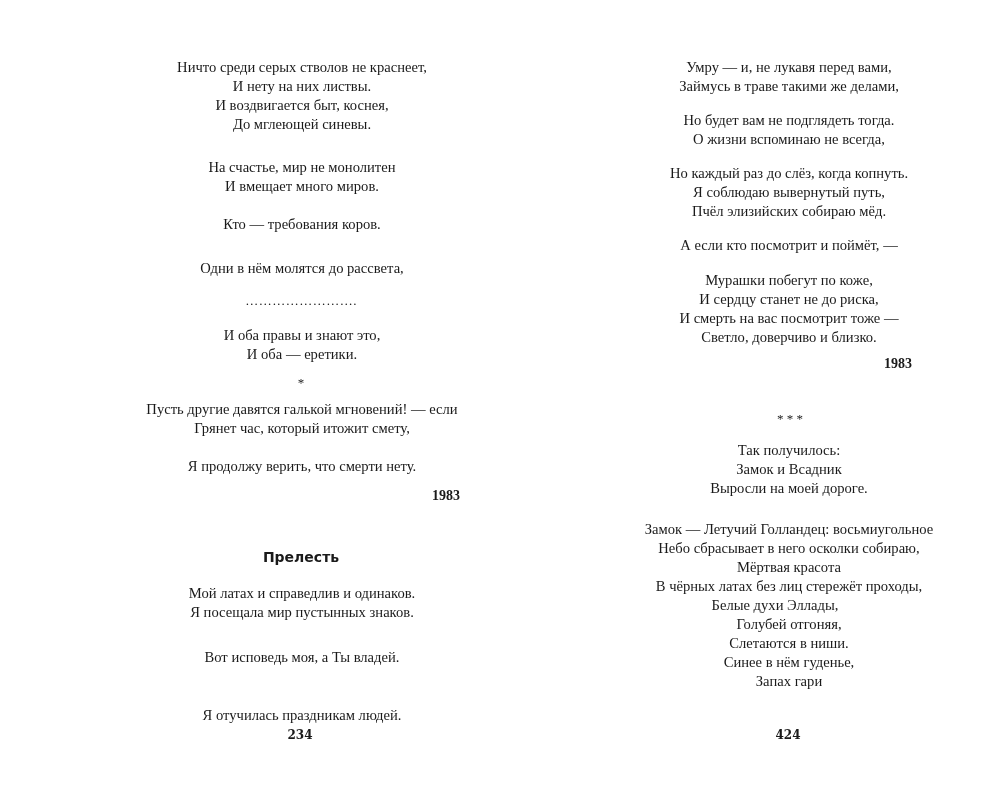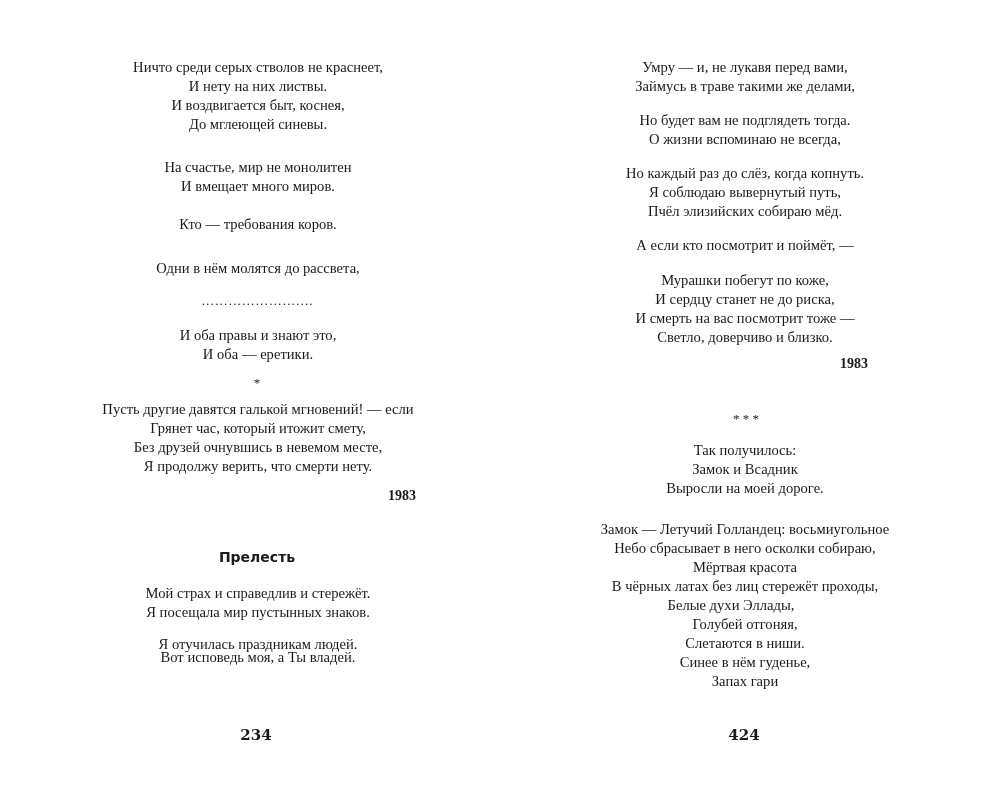--- a/index.html
+++ b/index.html
@@ -12,20 +12,21 @@
       height: 800px;
       position: relative;
       overflow: hidden;
       color: #1a1a1a;
       font-family: "Liberation Serif", "DejaVu Serif", serif;
     }
     .page {
       position: absolute;
       top: 0;
       height: 672px;
+      margin-left: 44px;
     }
     .page-left {
       left: 0;
       width: 500px;
     }
     .page-right {
       left: 500px;
       width: 500px;
     }
     .line {
@@ -50,21 +51,21 @@
       font-weight: bold;
       font-size: 14px;
       line-height: 19px;
       white-space: nowrap;
       transform: translateX(-50%);
     }
     .page-number {
       position: absolute;
       font-family: "DejaVu Serif", "Liberation Serif", serif;
       font-weight: bold;
-      font-size: 15px;
+      font-size: 12px;
       line-height: 16px;
       transform: translateX(-50%);
     }
     .dots {
       position: absolute;
       font-size: 13px;
       line-height: 16px;
       letter-spacing: 0.5px;
       transform: translateX(-50%);
       white-space: nowrap;
@@ -95,32 +96,31 @@
 
   <div class="dots" style="left:257px; top:293px;">…………………….</div>
 
   <div class="line" style="left:258px; top:326px;">И оба правы и знают это,</div>
   <div class="line" style="left:258px; top:345px;text-align:right;">И оба — еретики.</div>
 
   <div class="asterisk" style="left:257px; top:375px;">*</div>
 
   <div class="line" style="left:258px; top:400px;">Пусть другие давятся галькой мгновений! — если</div>
   <div class="line" style="left:258px; top:419px;">Грянет час, который итожит смету,</div>
-  <div class="line" style="left:258px; top:438px;">Без друзей очнувшись в невемом месте,</div>
   <div class="line" style="left:258px; top:457px;">Я продолжу верить, что смерти нету.</div>
 
   <div class="year" style="left:416px; top:486px;">1983</div>
 
   <div class="poem-title" style="left:257px; top:548px;">Прелесть</div>
 
-  <div class="line" style="left:258px; top:584px;">Мой страх и справедлив и стережёт.</div>
+  <div class="line" style="left:258px; top:584px;">Мой латах и справедлив и одинаков.</div>
   <div class="line" style="left:258px; top:603px;">Я посещала мир пустынных знаков.</div>
 
   <div class="line" style="left:258px; top:648px;">Вот исповедь моя, а Ты владей.</div>
-  <div class="line" style="left:258px; top:635px;">Я отучилась праздникам людей.</div>
+  <div class="line" style="left:258px; top:706px;">Я отучилась праздникам людей.</div>
 
   <div class="page-number" style="left:256px; top:727px;">234</div>
 </div>
 
 <div class="page page-right">
 
   <div class="line" style="left:245px; top:58px;">Умру — и, не лукавя перед вами,</div>
   <div class="line" style="left:245px; top:77px;">Займусь в траве такими же делами,</div>
 
   <div class="line" style="left:245px; top:111px;">Но будет вам не подглядеть тогда.</div>

